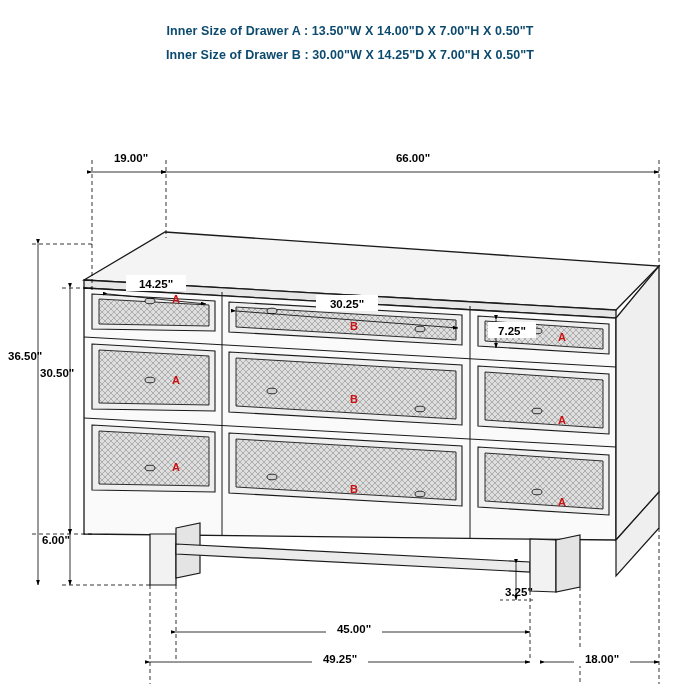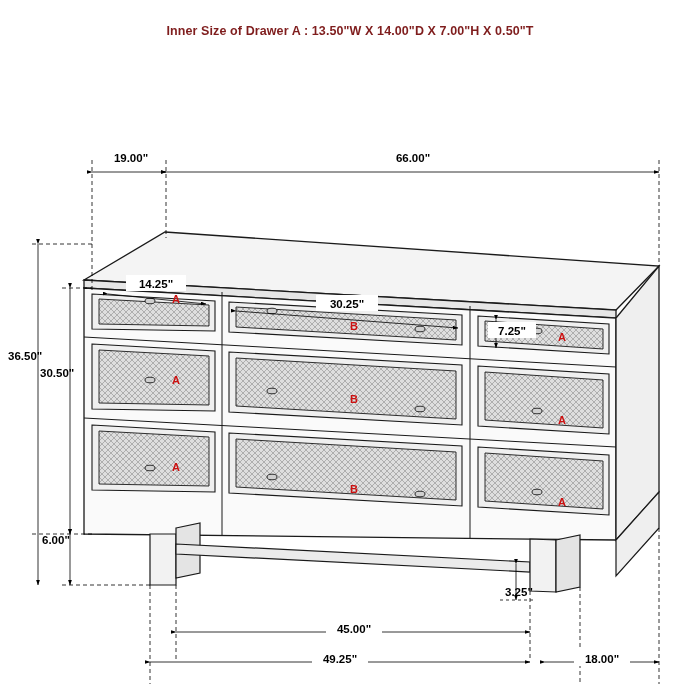--- a/index.html
+++ b/index.html
@@ -19,21 +19,21 @@
     width: 700px;
     height: 700px;
   }
   .hdr {
     position: absolute;
     left: 0;
     width: 700px;
     text-align: center;
     font-weight: bold;
     font-size: 12.5px;
-    color: #7f1d1d;
+    color: #0c4a6e;
     letter-spacing: 0.1px;
   }
   #hdr1 { top: 24px; }
   #hdr2 { top: 48px; }
   svg { position: absolute; top: 0; left: 0; }
   .dimtext {
     font-family: "Liberation Sans", sans-serif;
     font-size: 11.5px;
     font-weight: bold;
     fill: #000;
@@ -43,20 +43,21 @@
     font-size: 11px;
     font-weight: bold;
   }
 </style>
 </head>
 <body>
 
 <div id="stage">
 
   <div class="hdr" id="hdr1">Inner Size of Drawer A : 13.50"W X 14.00"D X 7.00"H X 0.50"T</div>
+  <div class="hdr" id="hdr2">Inner Size of Drawer B : 30.00"W X 14.25"D X 7.00"H X 0.50"T</div>
 
   <svg width="700" height="700" viewBox="0 0 700 700">
     <defs>
       <pattern id="weave" width="6" height="6" patternUnits="userSpaceOnUse">
         <rect width="6" height="6" fill="#dedede"></rect>
         <path d="M0 0 L6 6 M6 0 L0 6" stroke="#9a9a9a" stroke-width="0.7"></path>
       </pattern>
       <marker id="ah" markerWidth="9" markerHeight="9" refX="8" refY="3" orient="auto" markerUnits="strokeWidth">
         <path d="M0,0 L9,3 L0,6 z" fill="#000"></path>
       </marker>

